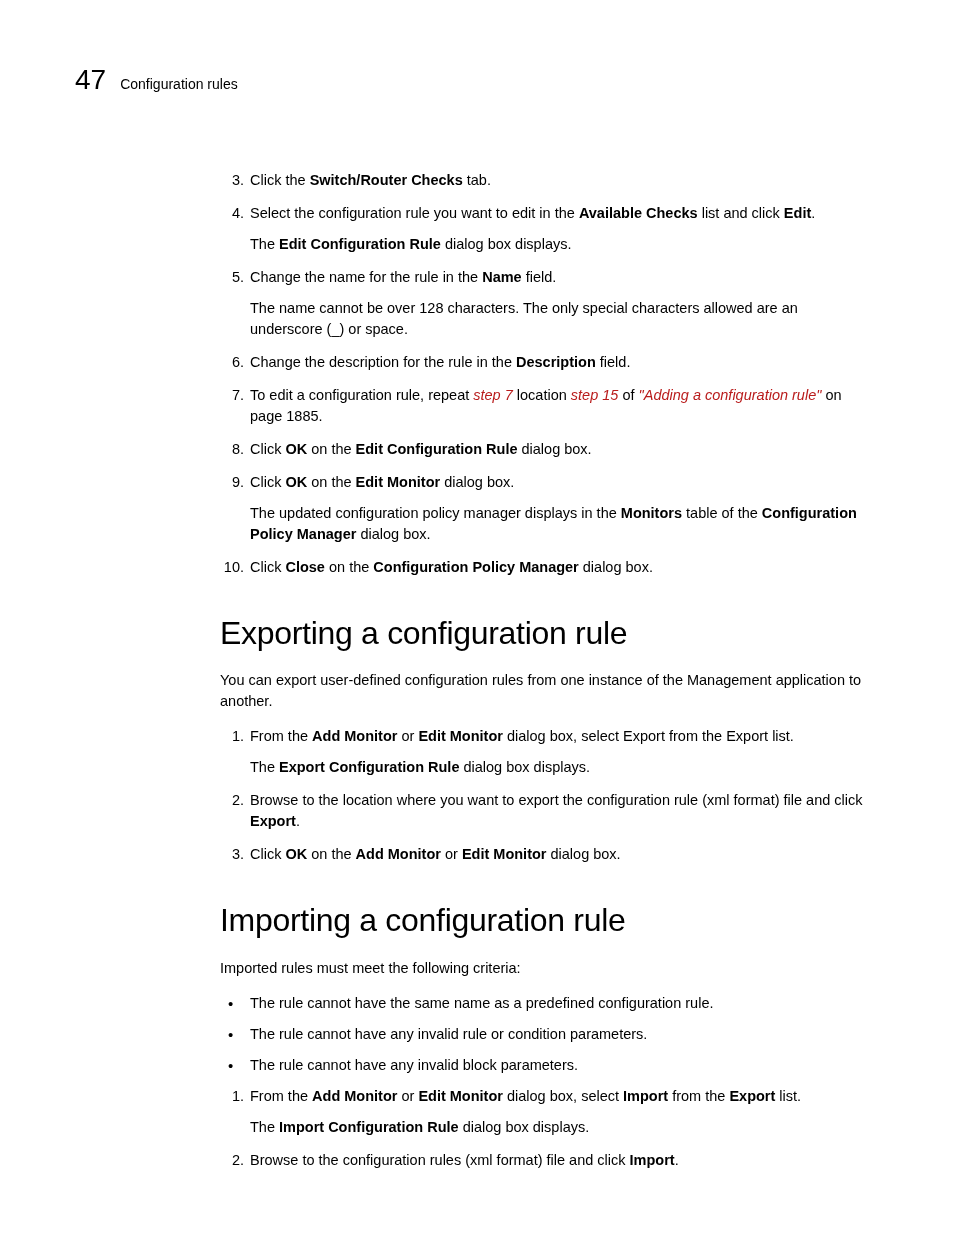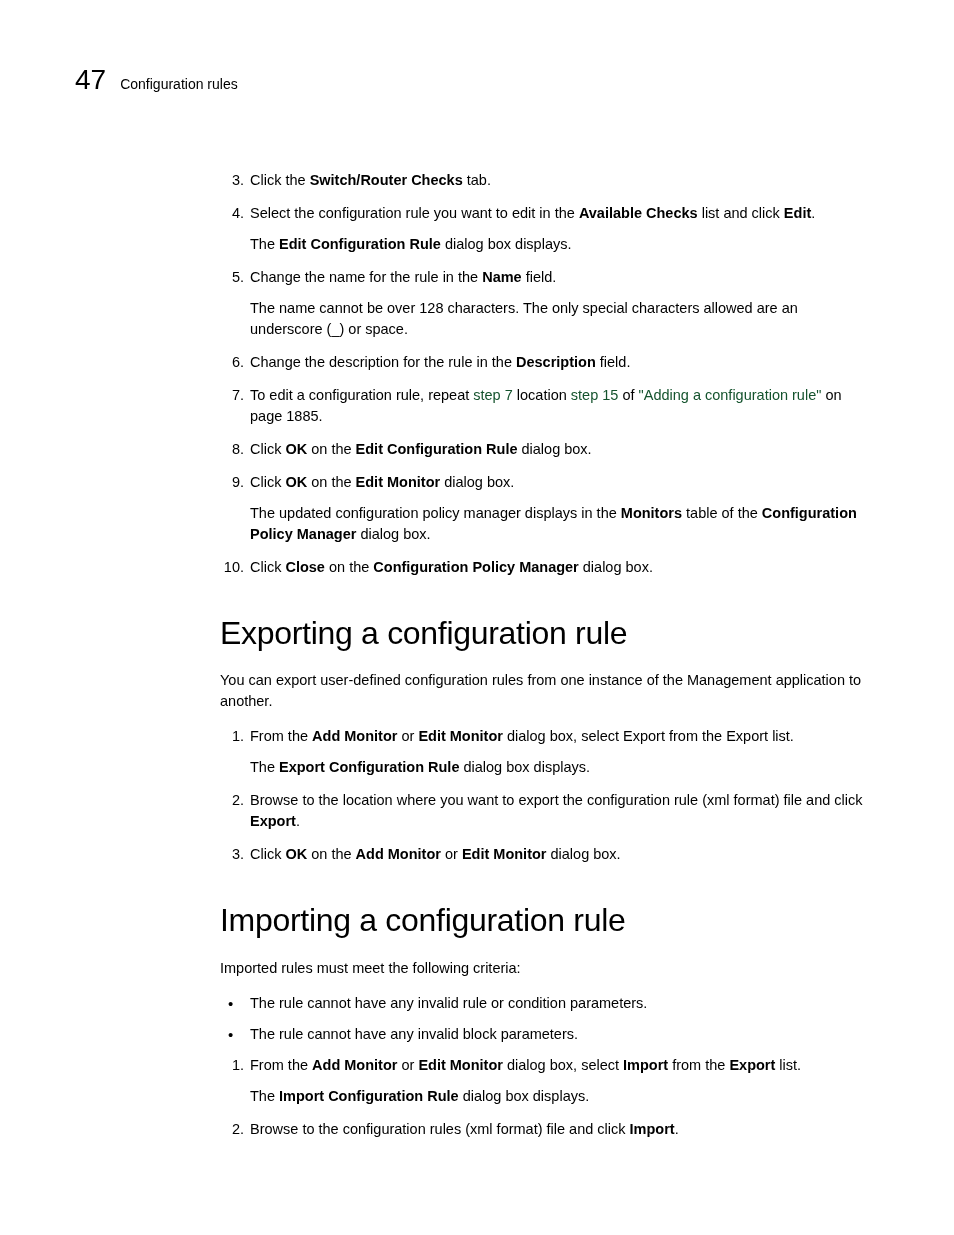--- a/index.html
+++ b/index.html
@@ -64,21 +64,21 @@
   }
   h2 {
     font-family: "Helvetica Neue", Arial, sans-serif;
     font-weight: normal;
     font-size: 32px;
     margin: 32px 0 14px 0;
     font-stretch: condensed;
     letter-spacing: -0.3px;
   }
   b { font-weight: bold; }
-  .link { color: #14532d; }
+  .link { color: #b91c1c; font-style: italic; }
   .intro { margin: 0 0 14px 0; }
 </style>
 </head>
 <body>
 
 <div class="header">
   <span class="page-number">47</span>
   <span class="header-title">Configuration rules</span>
 </div>
 
@@ -149,20 +149,21 @@
   </div>
 
   <div class="step">
     <span class="step-num">3.</span>
     <span>Click </span><b>OK</b><span> on the </span><b>Add Monitor</b><span> or </span><b>Edit Monitor</b><span> dialog box.</span>
   </div>
 
   <h2>Importing a configuration rule</h2>
   <p class="intro">Imported rules must meet the following criteria:</p>
 
+  <div class="bullet">The rule cannot have the same name as a predefined configuration rule.</div>
   <div class="bullet">The rule cannot have any invalid rule or condition parameters.</div>
   <div class="bullet">The rule cannot have any invalid block parameters.</div>
 
   <div class="step">
     <span class="step-num">1.</span>
     <span>From the </span><b>Add Monitor</b><span> or </span><b>Edit Monitor</b><span> dialog box, select </span><b>Import</b><span> from the </span><b>Export</b><span> list.</span>
     <div class="step-sub">
       <span>The </span><b>Import Configuration Rule</b><span> dialog box displays.</span>
     </div>
   </div>

